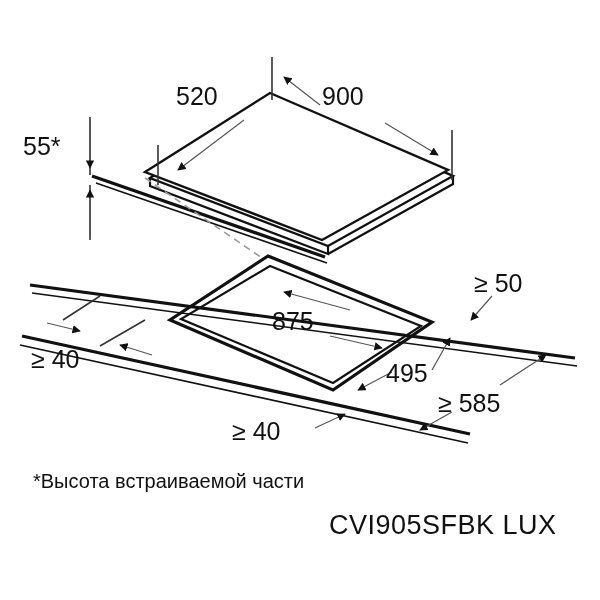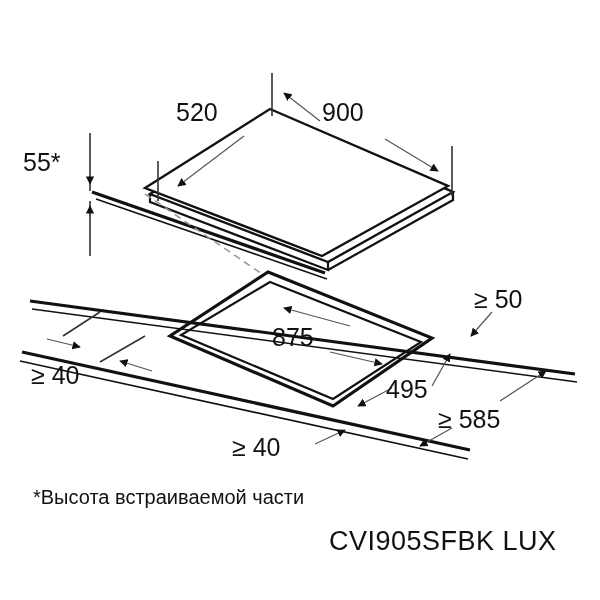--- a/index.html
+++ b/index.html
@@ -9,21 +9,21 @@
   }
   body {
     width: 600px;
     height: 600px;
     position: relative;
     font-family: "Liberation Sans", sans-serif;
     overflow: hidden;
   }
   #drawing-root {
     position: absolute;
-    left: 0; top: 16px;
+    left: 0; top: 0;
     width: 600px;
     height: 464px;
   }
   svg#tech-drawing {
     display: block;
     width: 600px;
     height: 600px;
     background: #ffffff;
   }
   .dim-text {

